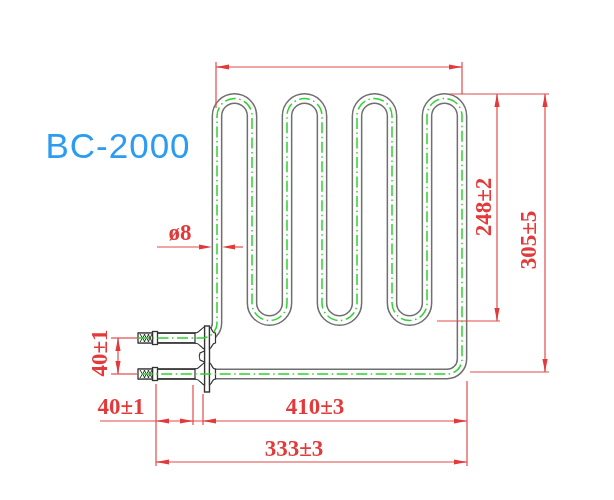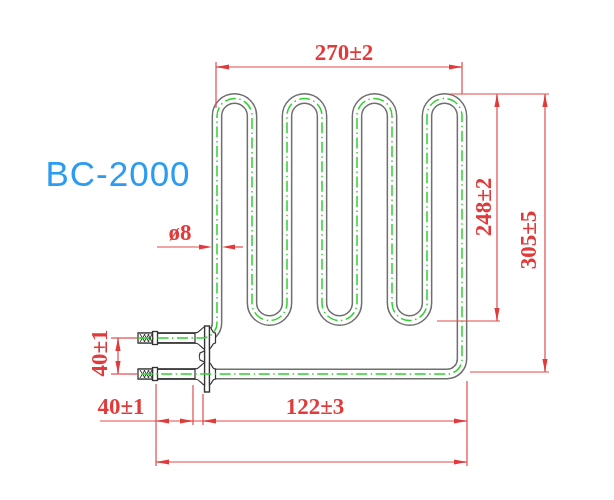--- a/index.html
+++ b/index.html
@@ -141,30 +141,30 @@
              A17.5 17.5 0 0 1 252 116 L252 303
              A17.5 17.5 0 0 0 287 303 L287 116
              A17.5 17.5 0 0 1 322 116 L322 303
              A17.5 17.5 0 0 0 357 303 L357 116
              A17.5 17.5 0 0 1 392 116 L392 303
              A17.5 17.5 0 0 0 427 303 L427 116
              A17.5 17.5 0 0 1 462 116 L462 359
              A15 15 0 0 1 447 374 L138 374" fill="none" stroke="#2ed32e" stroke-width="1.5" stroke-dasharray="11 3.5 1.5 3.5"></path>
   </svg>
 
-  <div class="model-label" style="left:118px; top:145px;margin-top:28px;">BC-2000</div>
+  <div class="model-label" style="left:118px; top:145px;">BC-2000</div>
 
-  <div class="dim-label" style="left:344px; top:52px;">270±2</div>
 
   <div class="dim-label" style="left:180px; top:232px;">ø8</div>
 
   <div class="dim-label rot" style="left:483px; top:207px;">248±2</div>
 
   <div class="dim-label rot" style="left:528px; top:240px;">305±5</div>
 
   <div class="dim-label rot" style="left:99px; top:353px;">40±1</div>
 
   <div class="dim-label" style="left:121px; top:406px;">40±1</div>
 
-  <div class="dim-label" style="left:315px; top:406px;">122±3</div>
+  <div class="dim-label" style="left:315px; top:406px;">410±3</div>
 
+  <div class="dim-label" style="left:294px; top:448px;">333±3</div>
 
 </div>
 
 </body></html>

